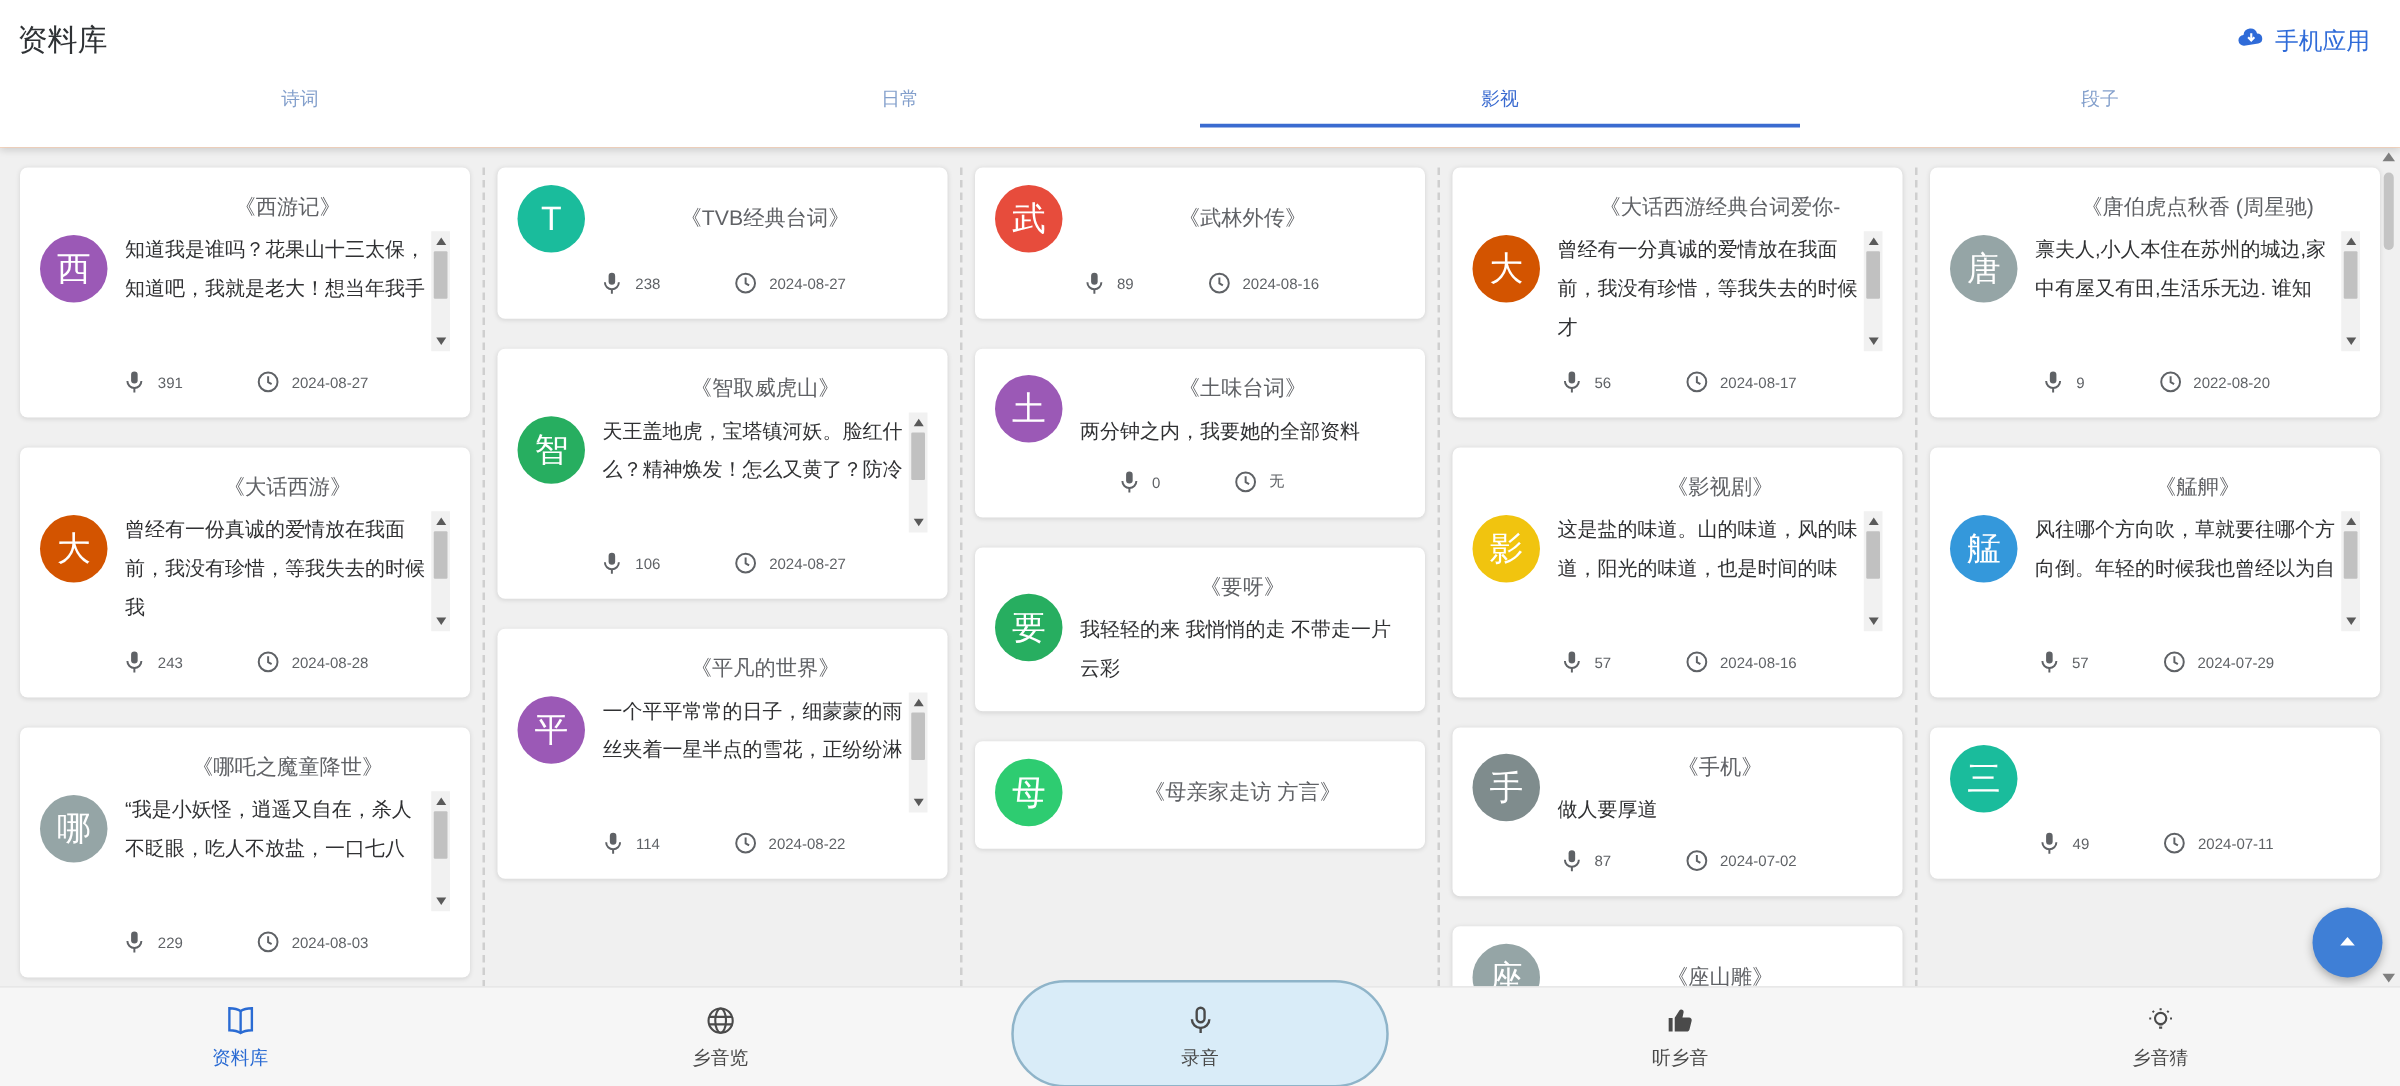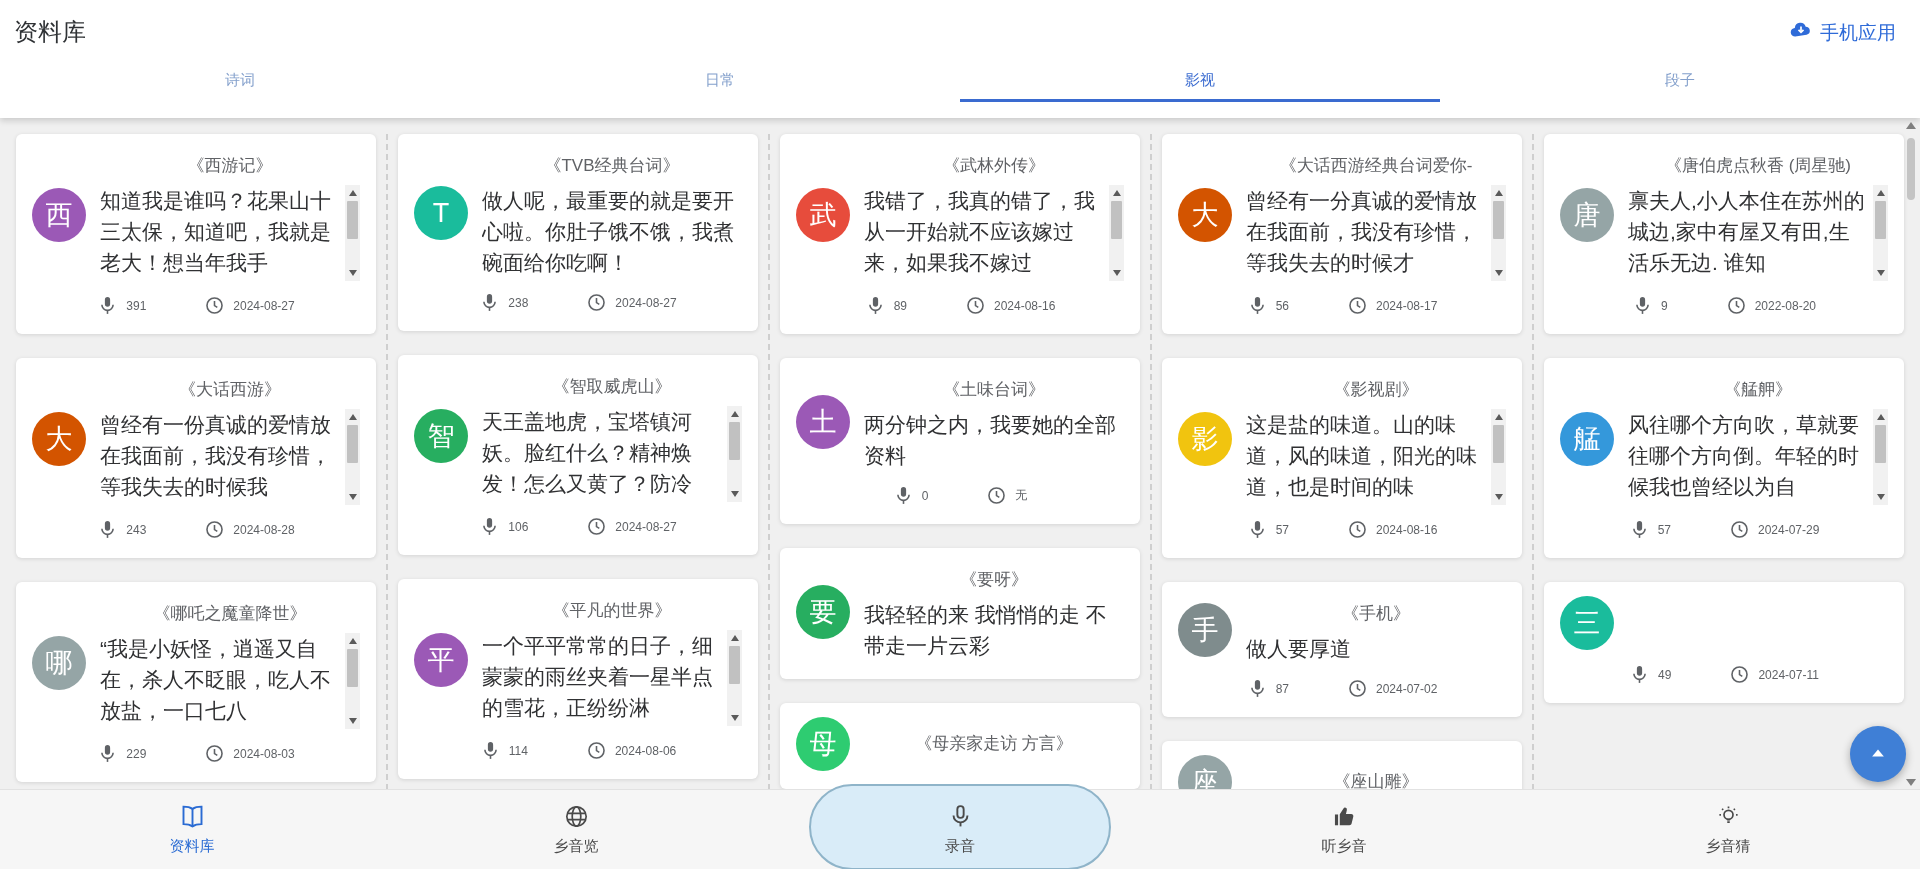--- a/index.html
+++ b/index.html
@@ -28,21 +28,21 @@
   .card { background:#fff; border-radius:6px; box-shadow:0 1px 4px rgba(0,0,0,.12);
           padding:14px 16px 18px; flex-shrink:0; cursor:pointer; }
   .card-main { display:flex; align-items:center; gap:14px; }
   .avatar { width:54px; height:54px; border-radius:50%; flex-shrink:0; display:flex;
             align-items:center; justify-content:center; }
   .avatar-char { color:#fff; font-size:27px; }
   .card-body { flex:1; min-width:0; }
   .card-title { font-size:17px; color:#606266; text-align:center; white-space:nowrap;
                 overflow:hidden; margin:6px 0 8px; }
   .card-text-wrap { display:flex; }
-  .card-text { flex:1; min-width:0; font-size:21px; line-height:31px; color:#303133;
+  .card-text { flex:1; min-width:0; font-size:16px; line-height:31px; color:#303133;
                max-height:96px; overflow:hidden; }
   .fake-scrollbar { width:15px; height:96px; margin-left:4px; background:#f1f1f1;
                     display:flex; flex-direction:column; align-items:center; flex-shrink:0; }
   .sb-arrow { width:0; height:0; border-left:4px solid transparent; border-right:4px solid transparent; margin:5px 0; }
   .sb-arrow.up { border-bottom:6px solid #5a5a5a; }
   .sb-arrow.down { border-top:6px solid #5a5a5a; margin-top:auto; }
   .sb-thumb { width:11px; height:38px; background:#c1c1c1; border-radius:1px; }
   .card-footer { display:flex; justify-content:center; gap:58px; margin-top:14px;
                  color:#5f6266; font-size:12px; }
   .footer-item { display:flex; align-items:center; gap:8px; }
@@ -211,24 +211,20 @@
   </div>
 </div>
     <div class="column">
   <div class="card">
     <div class="card-main">
       <div class="avatar" style="background: rgb(26, 188, 156);">
         <span class="avatar-char">T</span>
       </div>
       <div class="card-body">
         <div class="card-title">《TVB经典台词》</div>
-        <div class="card-text-wrap">
-          <div class="card-text">做人呢，最重要的就是要开心啦。你肚子饿不饿，我煮碗面给你吃啊！</div>
-
-        </div>
       </div>
     </div>
     <div class="card-footer">
       <span class="footer-item">
         <svg viewBox="0 0 24 24">
                 <rect x="9" y="2.4" width="6" height="11" rx="3" fill="currentColor"></rect>
                 <path d="M5.6 11.2a6.4 6.4 0 0 0 12.8 0" fill="none" stroke="currentColor" stroke-width="1.8"></path>
                 <path d="M12 17.6v4" stroke="currentColor" stroke-width="1.8"></path>
               </svg>
         <span class="count">238</span>
@@ -303,41 +299,33 @@
                 <path d="M5.6 11.2a6.4 6.4 0 0 0 12.8 0" fill="none" stroke="currentColor" stroke-width="1.8"></path>
                 <path d="M12 17.6v4" stroke="currentColor" stroke-width="1.8"></path>
               </svg>
         <span class="count">114</span>
       </span>
       <span class="footer-item">
         <svg viewBox="0 0 24 24" fill="none" stroke="currentColor" stroke-width="1.8">
                 <circle cx="12" cy="12" r="8.6"></circle>
                 <path d="M12 6.8v5.4l3.2 1.9"></path>
               </svg>
-        <span class="date">2024-08-06</span>
+        <span class="date">2024-08-22</span>
       </span>
     </div>
   </div>
 </div>
     <div class="column">
   <div class="card">
     <div class="card-main">
       <div class="avatar" style="background: rgb(231, 76, 60);">
         <span class="avatar-char">武</span>
       </div>
       <div class="card-body">
         <div class="card-title">《武林外传》</div>
-        <div class="card-text-wrap">
-          <div class="card-text">我错了，我真的错了，我从一开始就不应该嫁过来，如果我不嫁过</div>
-          <div class="fake-scrollbar">
-            <div class="sb-arrow up"></div>
-            <div class="sb-thumb"></div>
-            <div class="sb-arrow down"></div>
-          </div>
-        </div>
       </div>
     </div>
     <div class="card-footer">
       <span class="footer-item">
         <svg viewBox="0 0 24 24">
                 <rect x="9" y="2.4" width="6" height="11" rx="3" fill="currentColor"></rect>
                 <path d="M5.6 11.2a6.4 6.4 0 0 0 12.8 0" fill="none" stroke="currentColor" stroke-width="1.8"></path>
                 <path d="M12 17.6v4" stroke="currentColor" stroke-width="1.8"></path>
               </svg>
         <span class="count">89</span>

